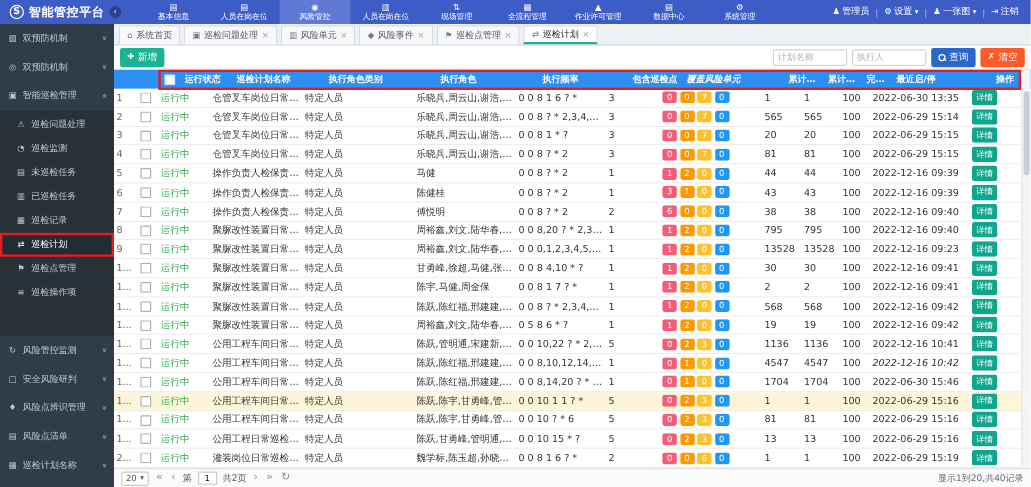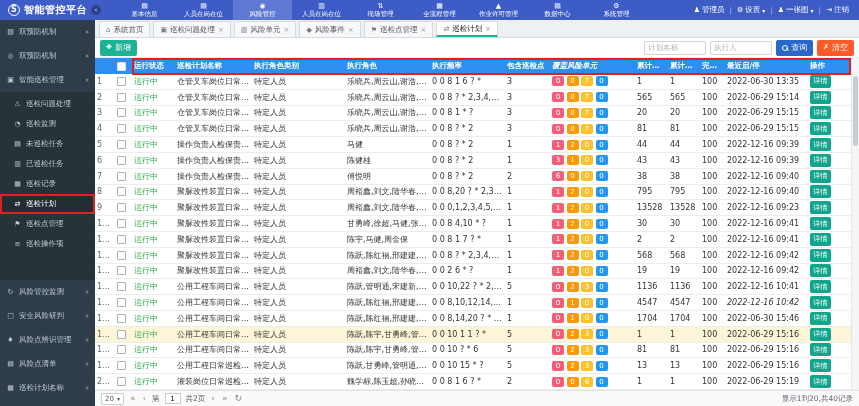--- a/index.html
+++ b/index.html
@@ -69,21 +69,21 @@
     left:3.5px; top:4.5px; transform:rotate(45deg); }
   .spacer { flex:1; }
   .tb-input { width:62px; height:14px; border:1px solid #d0d5d9; border-radius:2px;
     font-size:7.5px; padding:0 3px; color:#333;
     font-family:"DejaVu Sans","Liberation Sans",sans-serif; }
   .tb-input::placeholder { color:#aab2ba; }
 
   
   .tablewrap { position:relative; height:332px; overflow:hidden; }
   .thead { display:flex; height:16px; background:#2d8ff2; color:#fff; align-items:center;
-    font-size:7.5px; font-weight:bold; }
+    font-size:7.5px; font-weight:bold;padding-left:20px; }
   .cell { padding:0 2px; overflow:hidden; white-space:nowrap; text-overflow:ellipsis;
     flex-shrink:0; }
   .row { display:flex; height:15.8px; align-items:center; border-bottom:1px solid #ededed;
     font-size:8px; color:#333; background:#fff; }
   .row.hl { background:#fdf5d8; }
   .num-cell { color:#666; }
   .cb { width:9px; height:9px; border:1px solid #a8b2bb; border-radius:1px; background:#fff;
     display:inline-block; vertical-align:middle; cursor:pointer; }
   .thead .cb { border-color:#cfe6fb; }
   .status-txt { color:#31a94e; }
@@ -586,21 +586,21 @@
             <div class="cell" style="width: 83px;">2022-12-16 09:42</div>
             <div class="cell" style="width: 43px;"><button class="act-btn act-detail">详情</button><button class="act-btn act-stop">停止</button></div>
           </div>
           <div class="row">
             <div class="cell num-cell" style="width: 20px;">1...</div>
             <div class="cell" style="width: 17px;"><span class="cb"></span></div>
             <div class="cell" style="width: 43px;"><span class="status-txt">运行中</span></div>
             <div class="cell" style="width: 77px;">聚脲改性装置日常巡检（每...</div>
             <div class="cell" style="width: 93px;">特定人员</div>
             <div class="cell" style="width: 85px;">周裕鑫,刘文,陆华春,缪海军...</div>
-            <div class="cell" style="width: 75px;">0 0 2 6 * ?</div>
+            <div class="cell" style="width: 75px;">0 5 8 6 * ?</div>
             <div class="cell" style="width: 45px;">1</div>
             <div class="cell badges" style="width: 85px;">
               <span class="badge b0">1</span>
               <span class="badge b1">2</span>
               <span class="badge b2">0</span>
               <span class="badge b3">0</span>
             </div>
             <div class="cell" style="width: 33px;">19</div>
             <div class="cell" style="width: 32px;">19</div>
             <div class="cell" style="width: 25px;">100</div>

